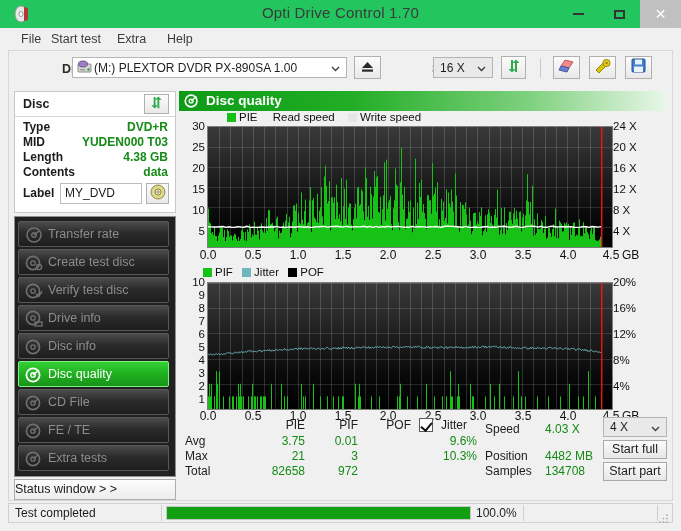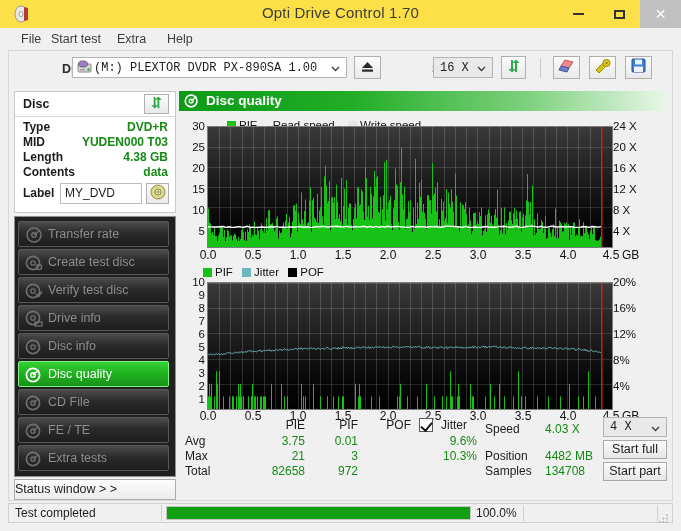--- a/index.html
+++ b/index.html
@@ -10,21 +10,21 @@
     -webkit-font-smoothing:antialiased;
   }
   .app{
     position:absolute;left:0;top:0;width:681px;height:531px;
     background:#f0f0f0;
     box-sizing:border-box;
   }
   
   .titlebar{
     position:absolute;left:0;top:0;width:681px;height:28px;
-    background:#fde047;
+    background:#22c55e;
     border-bottom:1px solid #ffffff;
   }
   .title-icon{
     position:absolute;left:12px;top:4px;width:20px;height:20px;
   }
   .title-text{
     position:absolute;left:0;top:4px;width:681px;text-align:center;
     font-size:15px;color:#3b3b3b;letter-spacing:.2px;
   }
   .winbtn{
@@ -62,21 +62,21 @@
   .tb-label{
     position:absolute;font-size:12.5px;font-weight:bold;color:#2a2a2a;
     line-height:14px;
     padding-left:42px;
   }
   .combo{
     position:absolute;background:#ffffff;border:1px solid #b4b4b4;
     box-sizing:border-box;height:21px;
     font-size:12px;color:#1e1e1e;
   }
-  .combo .cval{position:absolute;left:6px;top:3px;white-space:nowrap;font-family:Liberation Mono, monospace;}
+  .combo .cval{position:absolute;left:6px;top:3px;white-space:nowrap;}
   .combo .carrow{
     position:absolute;right:6px;top:4px;width:9px;height:9px;
   }
   .combo.grey{background:#e9e9e9;}
   .tbbtn{
     position:absolute;background:linear-gradient(#fcfcfc,#e9e9e9);
     border:1px solid #b0b0b0;box-sizing:border-box;
     display:flex;align-items:center;justify-content:center;
   }
   .tbsep{position:absolute;width:1px;background:#c9c9c9;}
@@ -432,21 +432,21 @@
         <svg width="16" height="16" viewBox="0 0 18 18">
             <circle cx="8" cy="9" r="6.6" fill="none" stroke="#ffffff" stroke-width="1.8"></circle>
             <circle cx="8" cy="9" r="2.2" fill="none" stroke="#ffffff" stroke-width="1.4"></circle>
             <path d="M8 9 L14 4" stroke="#ffffff" stroke-width="1.5"></path>
           </svg>
       </span>
       <span class="qtxt">Disc quality</span>
     </div>
 
     <div class="chart-box" style="left:170px;top:60px;width:488px;height:155px;">
-      <div class="legend" style="left:24px;top:8px;padding-left:24px;">
+      <div class="legend" style="left:24px;top:0px;padding-left:24px;">
         <span class="sw" style="background:#15c215;"></span><span>PIE</span>
         <span style="display:inline-block;width:12px"></span><span>Read speed</span>
         <span style="display:inline-block;width:10px"></span><span class="sw" style="background:#e6e6e6;"></span><span>Write speed</span>
       </div>
 
       <div class="ytick" style="left:0;top:10px;width:26px;">30</div>
       <div class="ytick" style="left:0;top:31px;width:26px;">25</div>
       <div class="ytick" style="left:0;top:52px;width:26px;">20</div>
       <div class="ytick" style="left:0;top:73px;width:26px;">15</div>
       <div class="ytick" style="left:0;top:94px;width:26px;">10</div>

